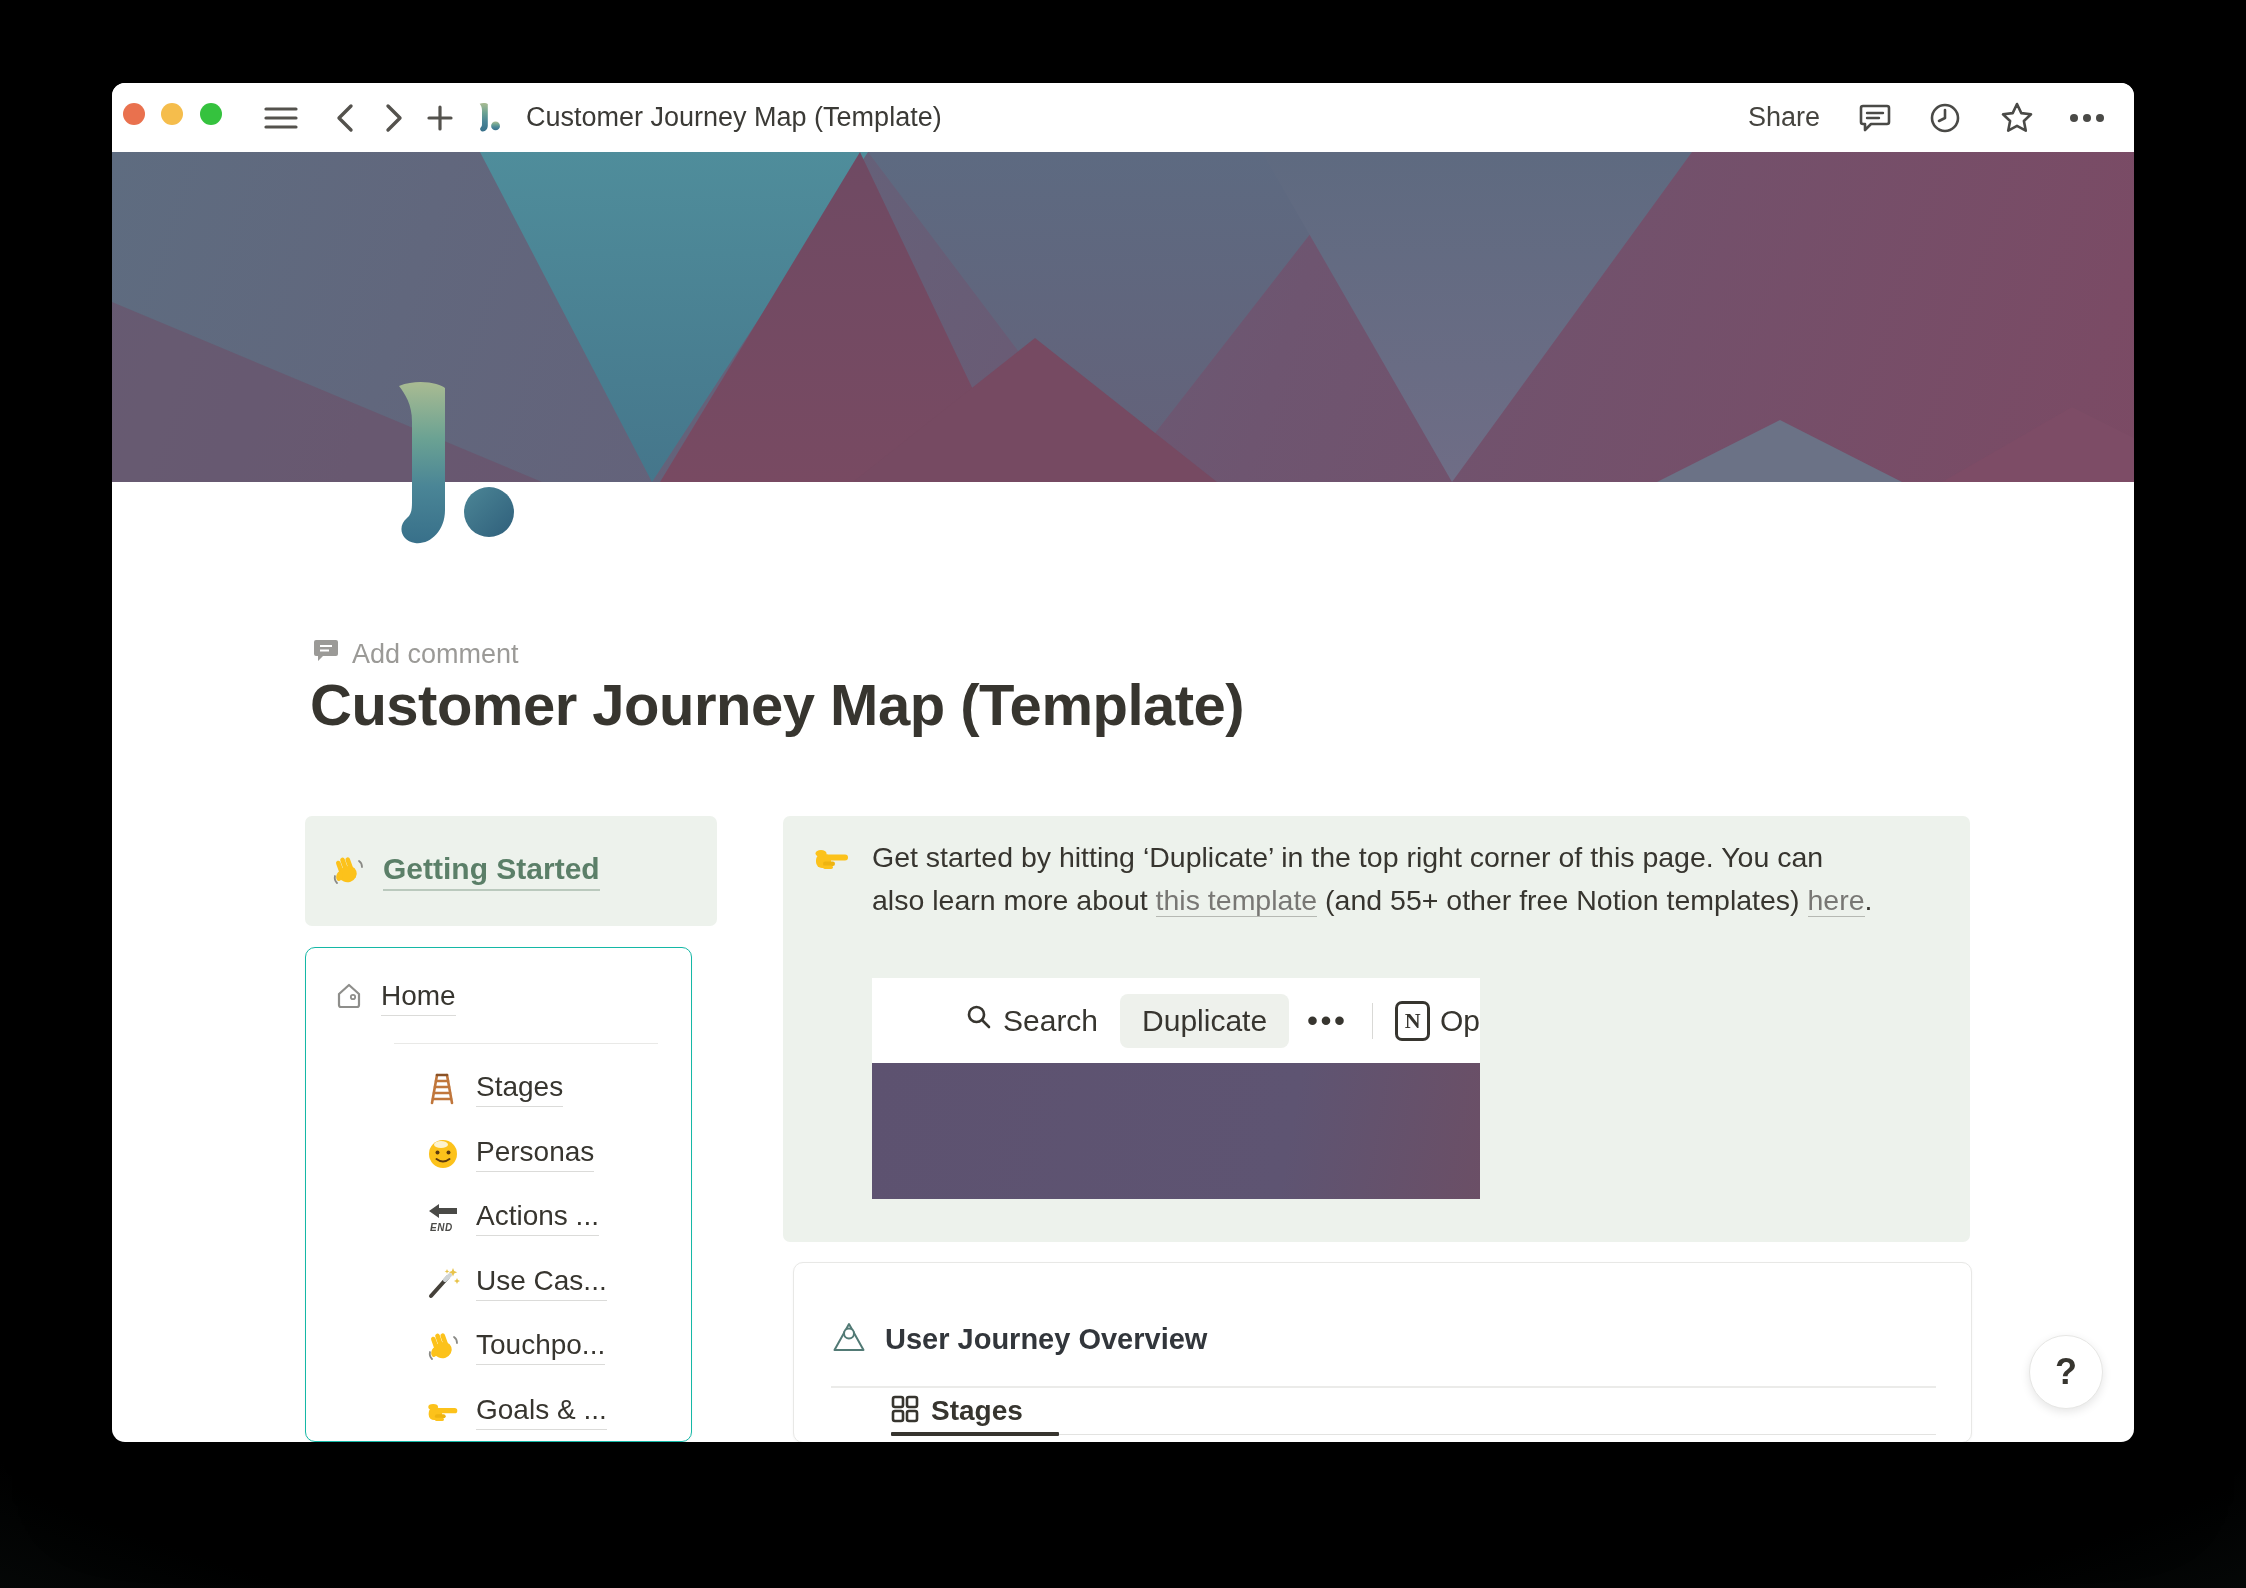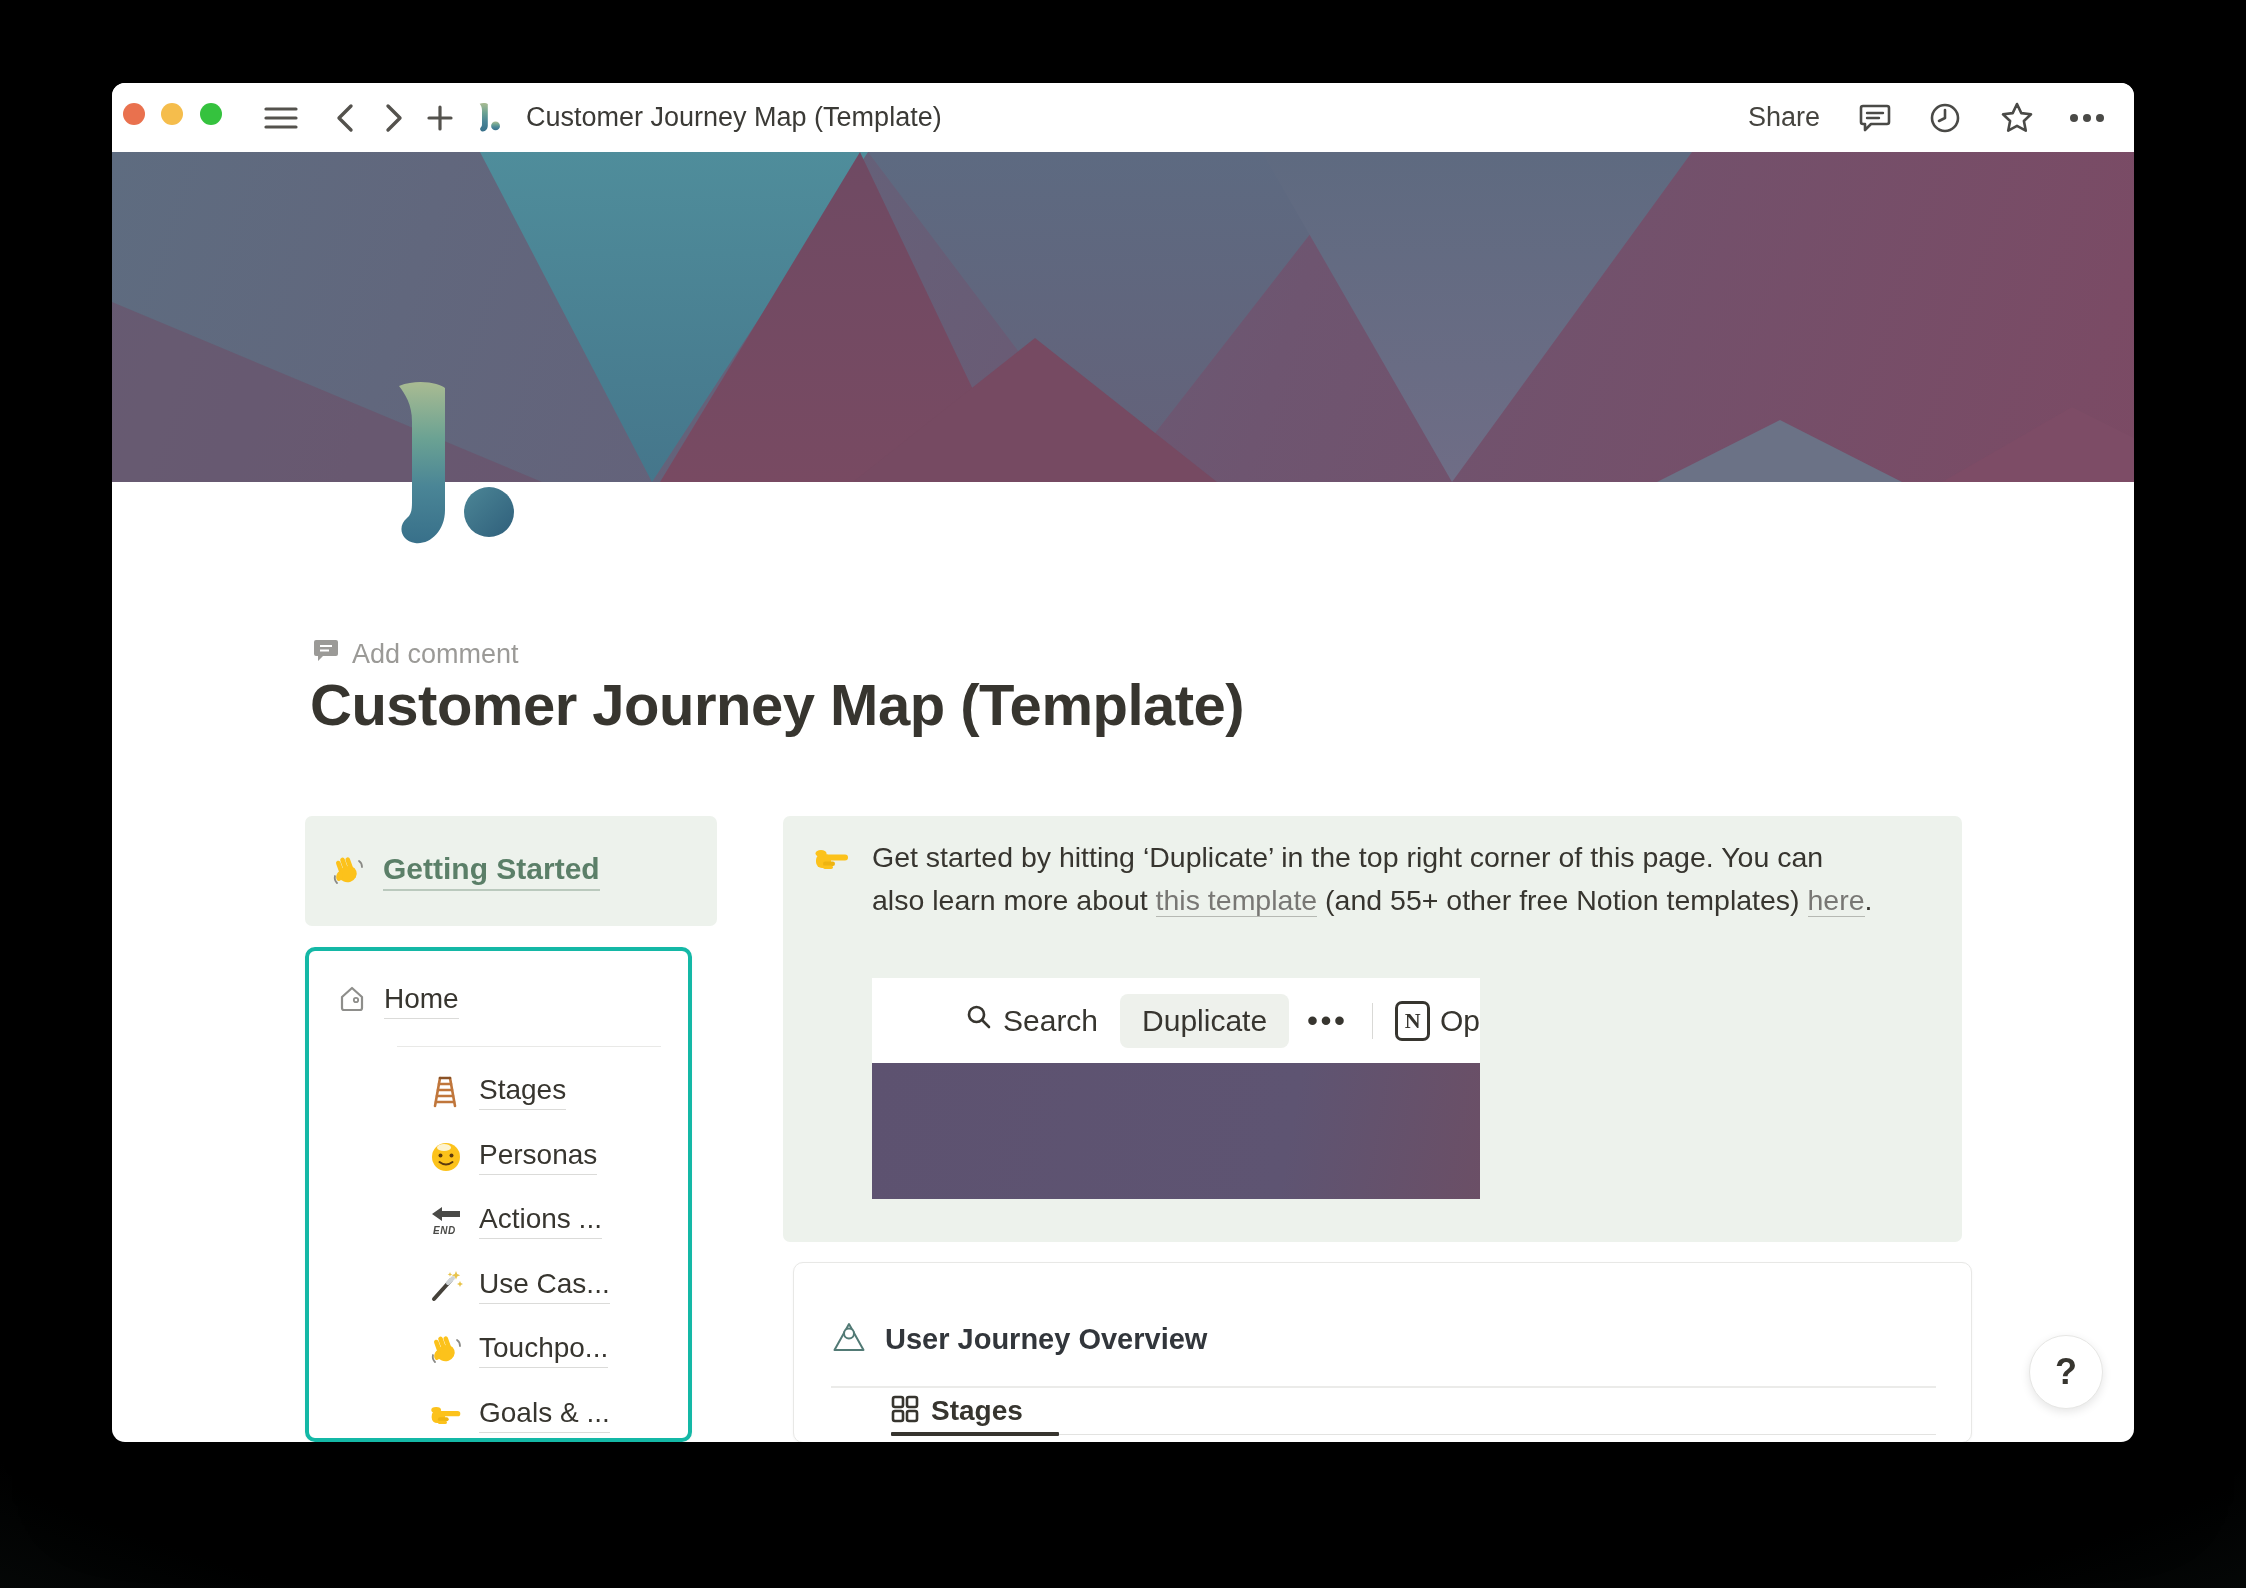--- a/index.html
+++ b/index.html
@@ -36,28 +36,28 @@
   .tri.maroonfar{background:#7d4c66;clip-path:polygon(1960px 255px,2110px 330px,1830px 330px);}
   .tri.lbot{background:rgba(113,72,97,.45);clip-path:polygon(0 150px,430px 330px,0 330px);}
   .logo{position:absolute;left:273px;top:299px;z-index:6;}
   
   .addcomment{position:absolute;left:200px;top:554px;display:flex;align-items:center;gap:12px;color:#9b9a97;font-size:27px;}
   h1.pagetitle{position:absolute;left:198px;top:588px;margin:0;font-size:58px;font-weight:700;color:#37352f;letter-spacing:-0.5px;}
   .callout{background:#edf2ec;border-radius:7px;}
   .gs{position:absolute;left:193px;top:733px;width:412px;height:110px;display:flex;align-items:center;}
   .gs .emoji{margin-left:26px;}
   .gs a{margin-left:18px;font-size:30px;font-weight:700;color:#5b7f68;text-decoration:none;border-bottom:2px solid rgba(91,127,104,.35);padding-bottom:3px;}
-  .sidecard{position:absolute;left:193px;top:864px;width:387px;height:495px;background:#fff;border:4px solid #14b8a6;border-radius:10px;box-shadow:0 1px 3px rgba(0,0,0,.04);box-sizing:border-box;}
+  .sidecard{position:absolute;left:193px;top:864px;width:387px;height:495px;background:#fff;border:1px solid #14b8a6;border-radius:10px;box-shadow:0 1px 3px rgba(0,0,0,.04);box-sizing:border-box;}
   .homerow{position:absolute;left:27px;top:32px;display:flex;align-items:center;gap:16px;}
   .pagelink{font-size:28px;font-weight:500;color:#37352f;text-decoration:none;border-bottom:1.5px solid rgba(55,53,47,.18);padding-bottom:3px;}
   .sidedivider{position:absolute;left:88px;top:95px;width:264px;height:1px;background:#e9e9e7;}
   .siderow{position:absolute;left:120px;display:flex;align-items:center;gap:16px;height:40px;}
   .siderow .emoji{width:34px;display:flex;justify-content:flex-start;font-style:italic;}
   
-  .bigcallout{position:absolute;left:671px;top:733px;width:1179px;height:426px;}
+  .bigcallout{position:absolute;left:671px;top:733px;width:1179px;height:426px;padding-left:8px;}
   .bigcallout .emoji{position:absolute;left:30px;top:26px;}
   .ctext{position:absolute;left:89px;top:20px;width:1050px;font-size:28.5px;line-height:43px;color:#37352f;}
   .ctext a{color:#787774;text-decoration:none;border-bottom:1.5px solid rgba(55,53,47,.3);}
   .embed{position:absolute;left:89px;top:162px;width:608px;height:221px;background:#fff;overflow:hidden;}
   .embedbar{position:absolute;left:0;top:0;width:100%;height:85px;background:#fff;display:flex;align-items:center;}
   .embedbar .search{display:flex;align-items:center;gap:10px;margin-left:93px;font-size:30px;color:#37352f;}
   .dup{margin-left:22px;background:#eef1ec;border-radius:8px;padding:10px 22px;font-size:30px;color:#37352f;}
   .edots{margin-left:18px;letter-spacing:3px;font-size:30px;color:#37352f;font-weight:700;}
   .ediv{margin-left:24px;width:2px;height:36px;background:#d9d9d6;}
   .nbox{margin-left:22px;width:34px;height:34px;border:3px solid #37352f;border-radius:7px;display:flex;align-items:center;justify-content:center;font-family:"Liberation Serif",serif;font-weight:700;font-size:22px;color:#37352f;}

